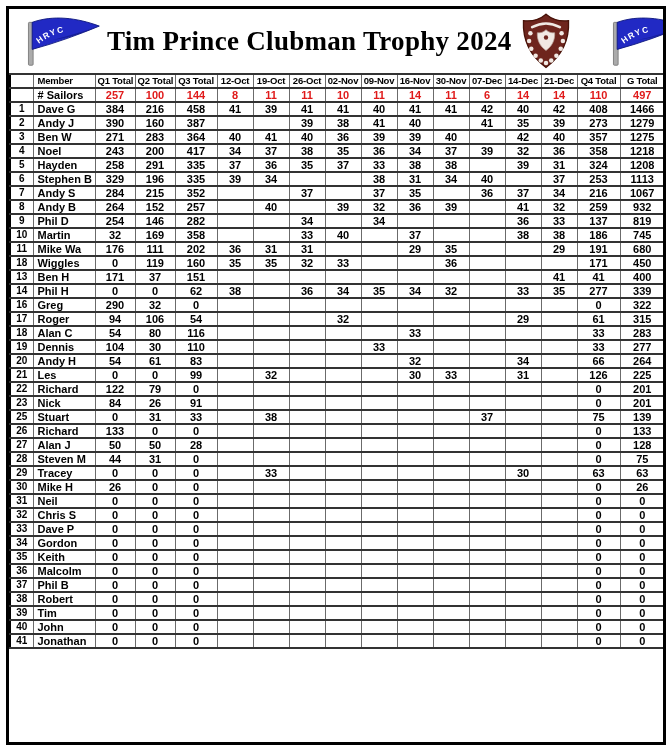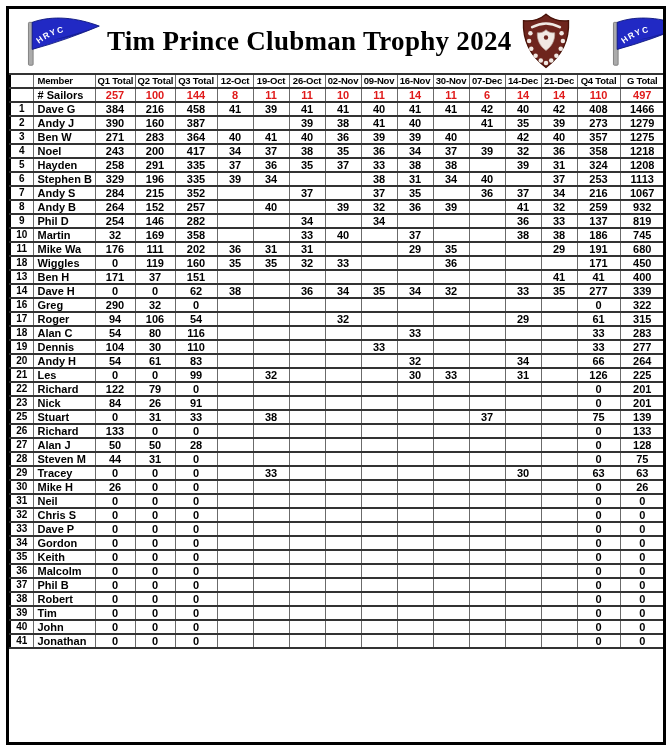--- a/index.html
+++ b/index.html
@@ -414,21 +414,21 @@
             <td></td>
             <td></td>
             <td></td>
             <td></td>
             <td>41</td>
             <td>41</td>
             <td>400</td>
           </tr>
           <tr>
             <td class="rank">14</td>
-            <td class="member">Dave H</td>
+            <td class="member">Phil H</td>
             <td>0</td>
             <td>0</td>
             <td>62</td>
             <td>38</td>
             <td></td>
             <td>36</td>
             <td>34</td>
             <td>35</td>
             <td>34</td>
             <td>32</td>

